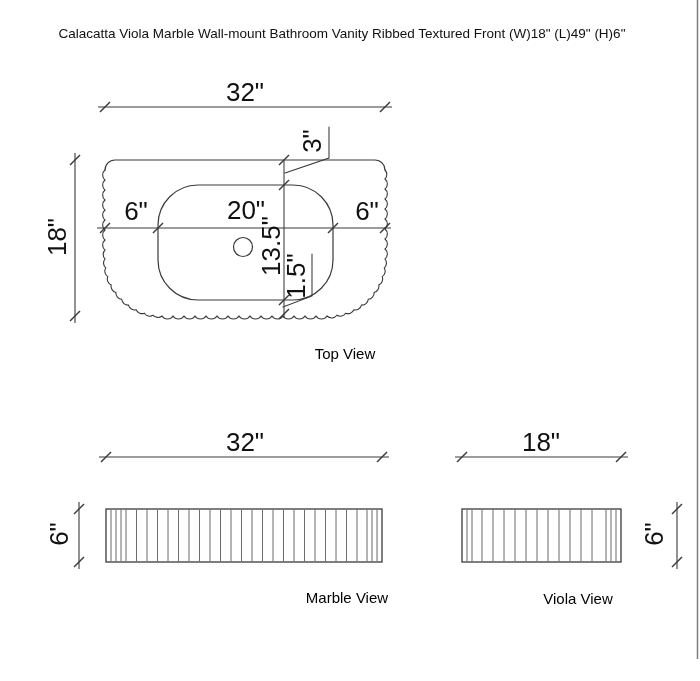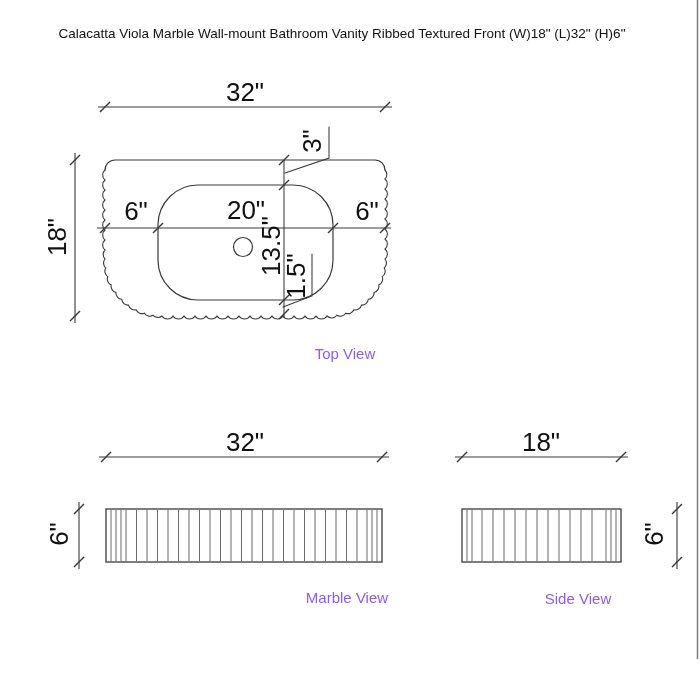--- a/index.html
+++ b/index.html
@@ -25,21 +25,21 @@
     color:#111111;
     white-space:nowrap;
   }
   .dim.rot{
     transform:translate(-50%,-50%) rotate(-90deg);
   }
   .viewlabel{
     position:absolute;
     transform:translate(-50%,-50%);
     font-size:15px;
-    color:#8b5cf6;
+    color:#000000;
     white-space:nowrap;
   }
   svg{position:absolute;left:0;top:0;}
 </style>
 </head>
 <body>
 
 <div class="page">
 
   <svg id="linework" width="700" height="681" viewBox="0 0 700 681">
@@ -128,33 +128,33 @@
         <line x1="616" y1="462" x2="626" y2="452" stroke="#3a3a3a" stroke-width="1.4"></line>
         <line x1="677" y1="502" x2="677" y2="569" stroke="#3a3a3a" stroke-width="1.1"></line>
         <line x1="672" y1="514" x2="682" y2="504" stroke="#3a3a3a" stroke-width="1.4"></line>
         <line x1="672" y1="567" x2="682" y2="557" stroke="#3a3a3a" stroke-width="1.4"></line>
       </g>
     <g id="g-page">
         <line x1="697.5" y1="0" x2="697.5" y2="659" stroke="#7d7d7d" stroke-width="1.5"></line>
       </g>
   </svg>
 
-  <div class="title">Calacatta Viola Marble Wall-mount Bathroom Vanity Ribbed Textured Front (W)18" (L)32" (H)6"</div>
+  <div class="title">Calacatta Viola Marble Wall-mount Bathroom Vanity Ribbed Textured Front (W)18" (L)49" (H)6"</div>
 
   <div class="dim" style="left:245px;top:92px">32"</div>
   <div class="dim rot" style="left:57px;top:237px">18"</div>
   <div class="dim rot" style="left:312px;top:141px">3"</div>
   <div class="dim" style="left:136px;top:211px">6"</div>
   <div class="dim" style="left:246px;top:210px">20"</div>
   <div class="dim" style="left:367px;top:211px">6"</div>
   <div class="dim rot" style="left:271px;top:246px">13.5"</div>
   <div class="dim rot" style="left:296px;top:276px">1.5"</div>
   <div class="viewlabel" style="left:345px;top:353px">Top View</div>
 
   <div class="dim" style="left:245px;top:442px">32"</div>
   <div class="dim rot" style="left:59px;top:534px">6"</div>
   <div class="viewlabel" style="left:347px;top:597px">Marble View</div>
 
   <div class="dim" style="left:541px;top:442px">18"</div>
   <div class="dim rot" style="left:654px;top:534px">6"</div>
-  <div class="viewlabel" style="left:578px;top:598px">Side View</div>
+  <div class="viewlabel" style="left:578px;top:598px">Viola View</div>
 
 </div>
 
 </body></html>

